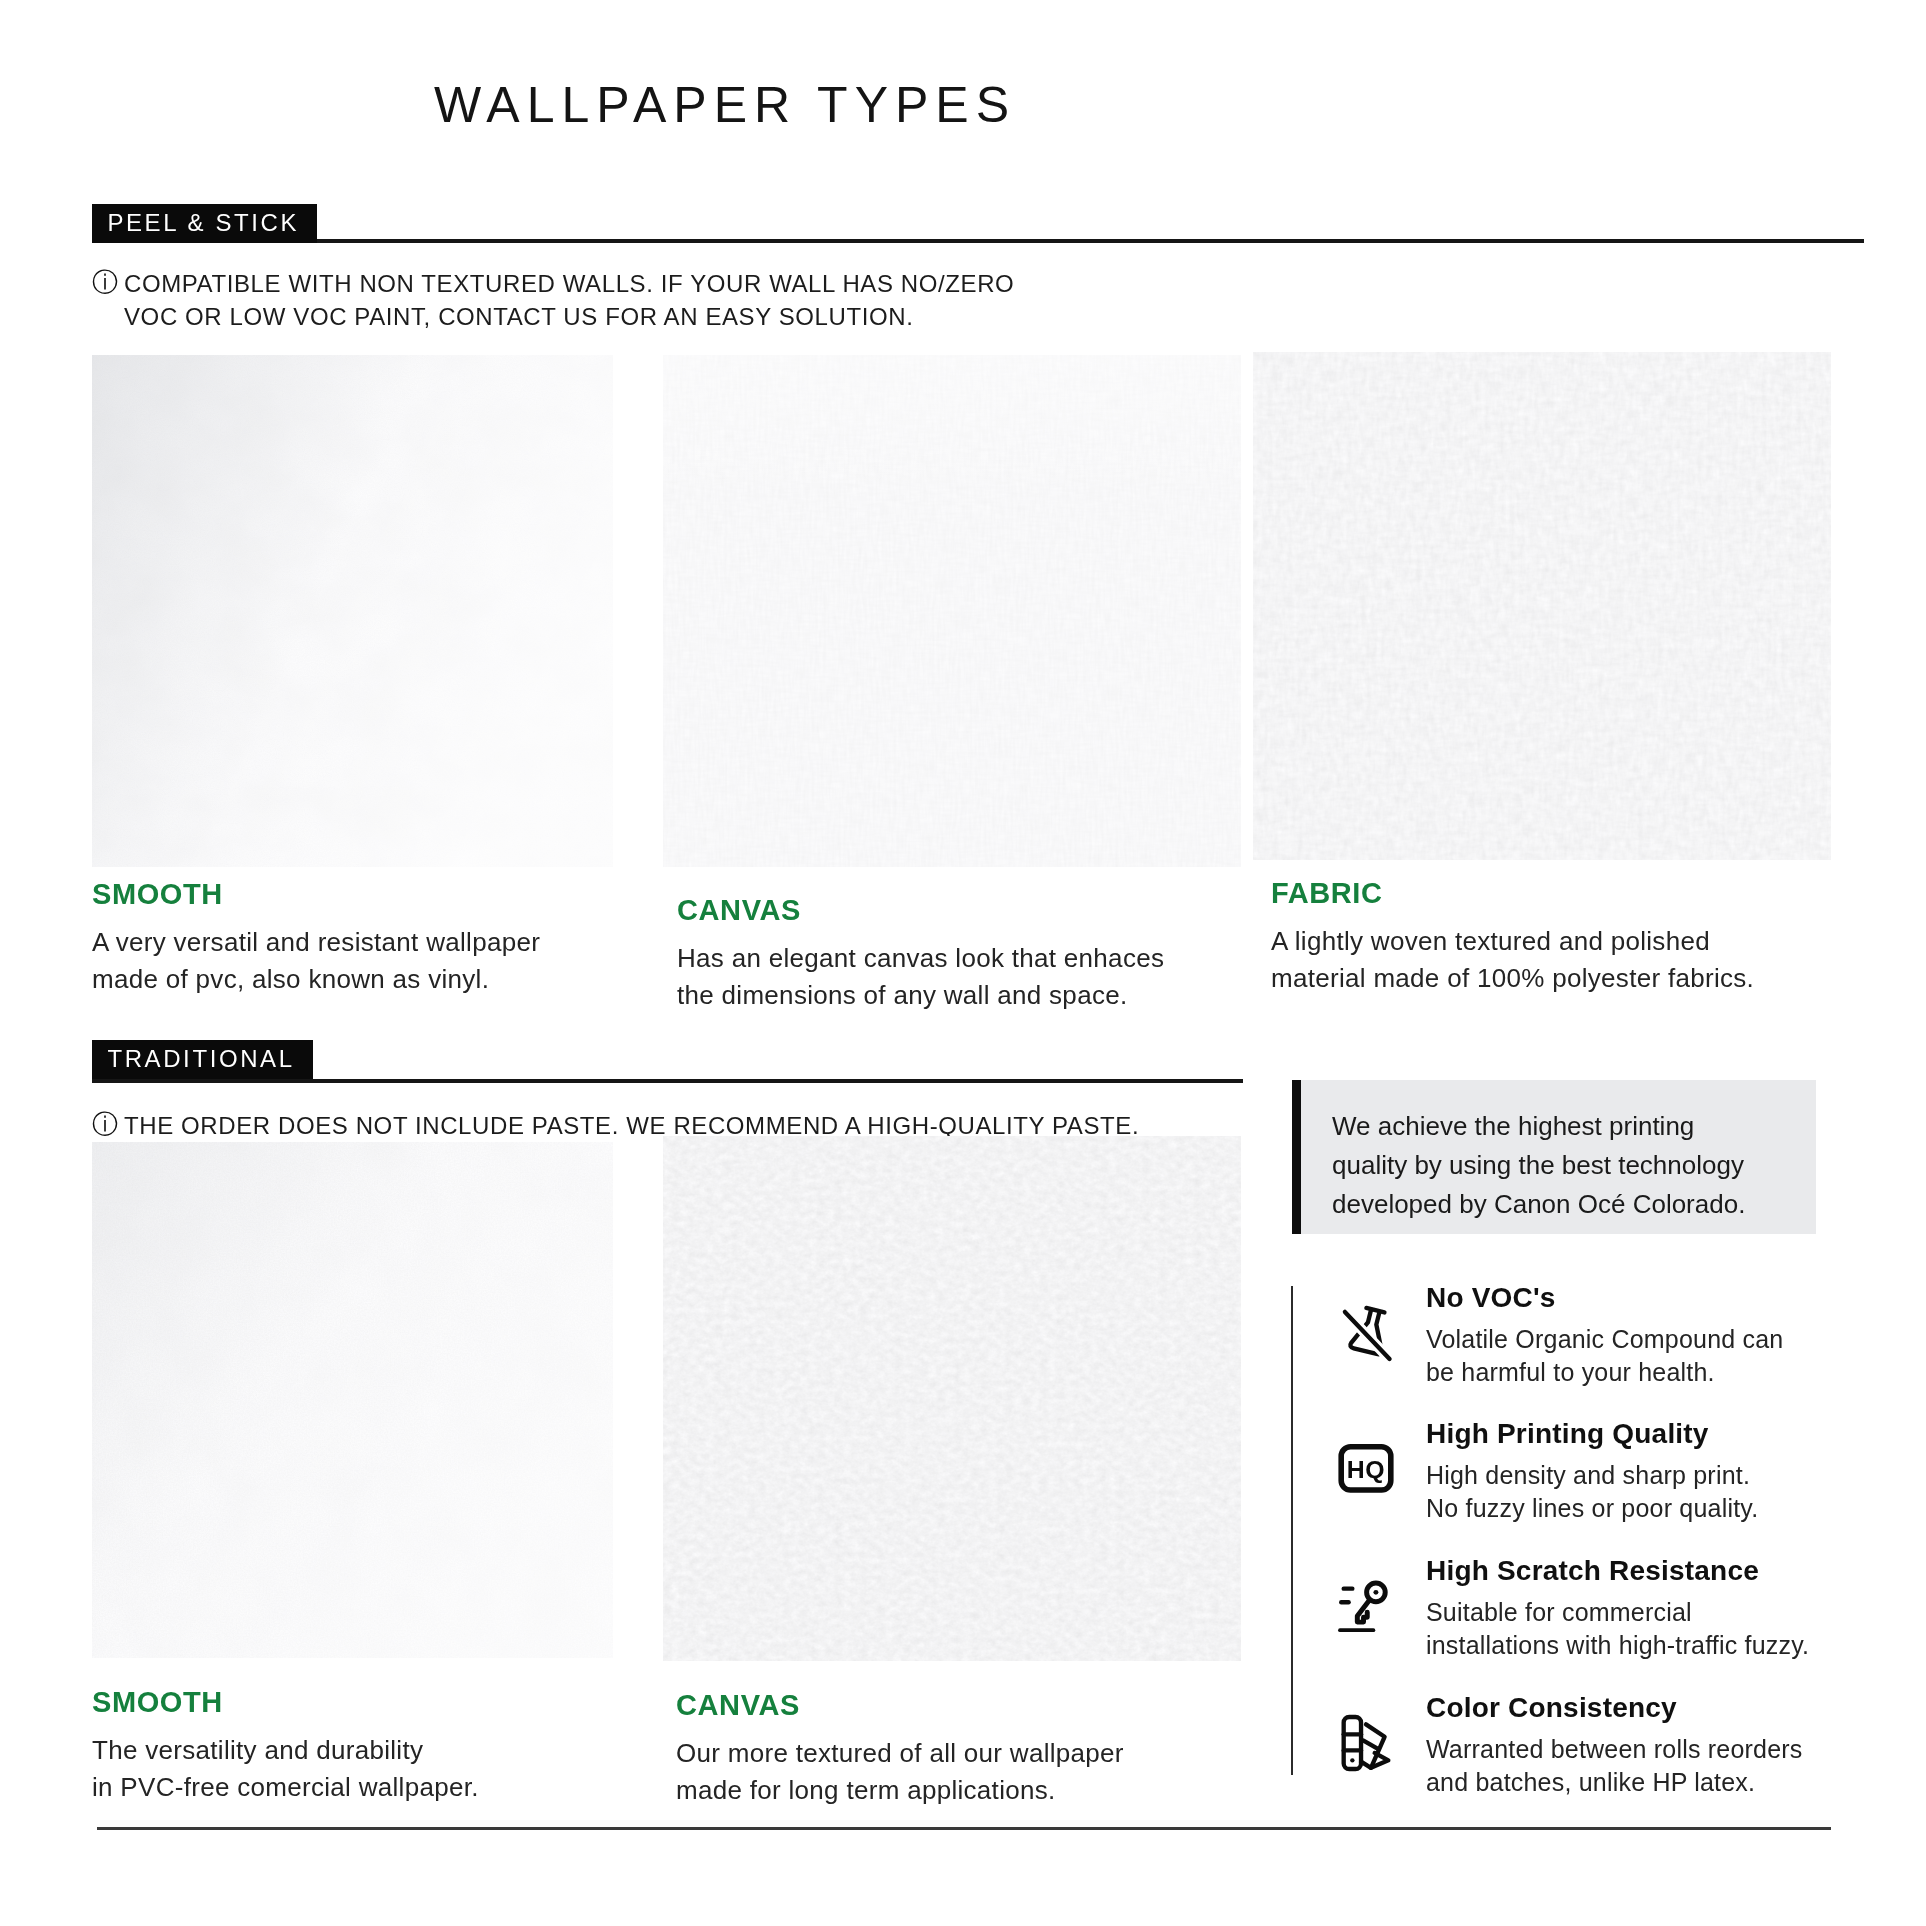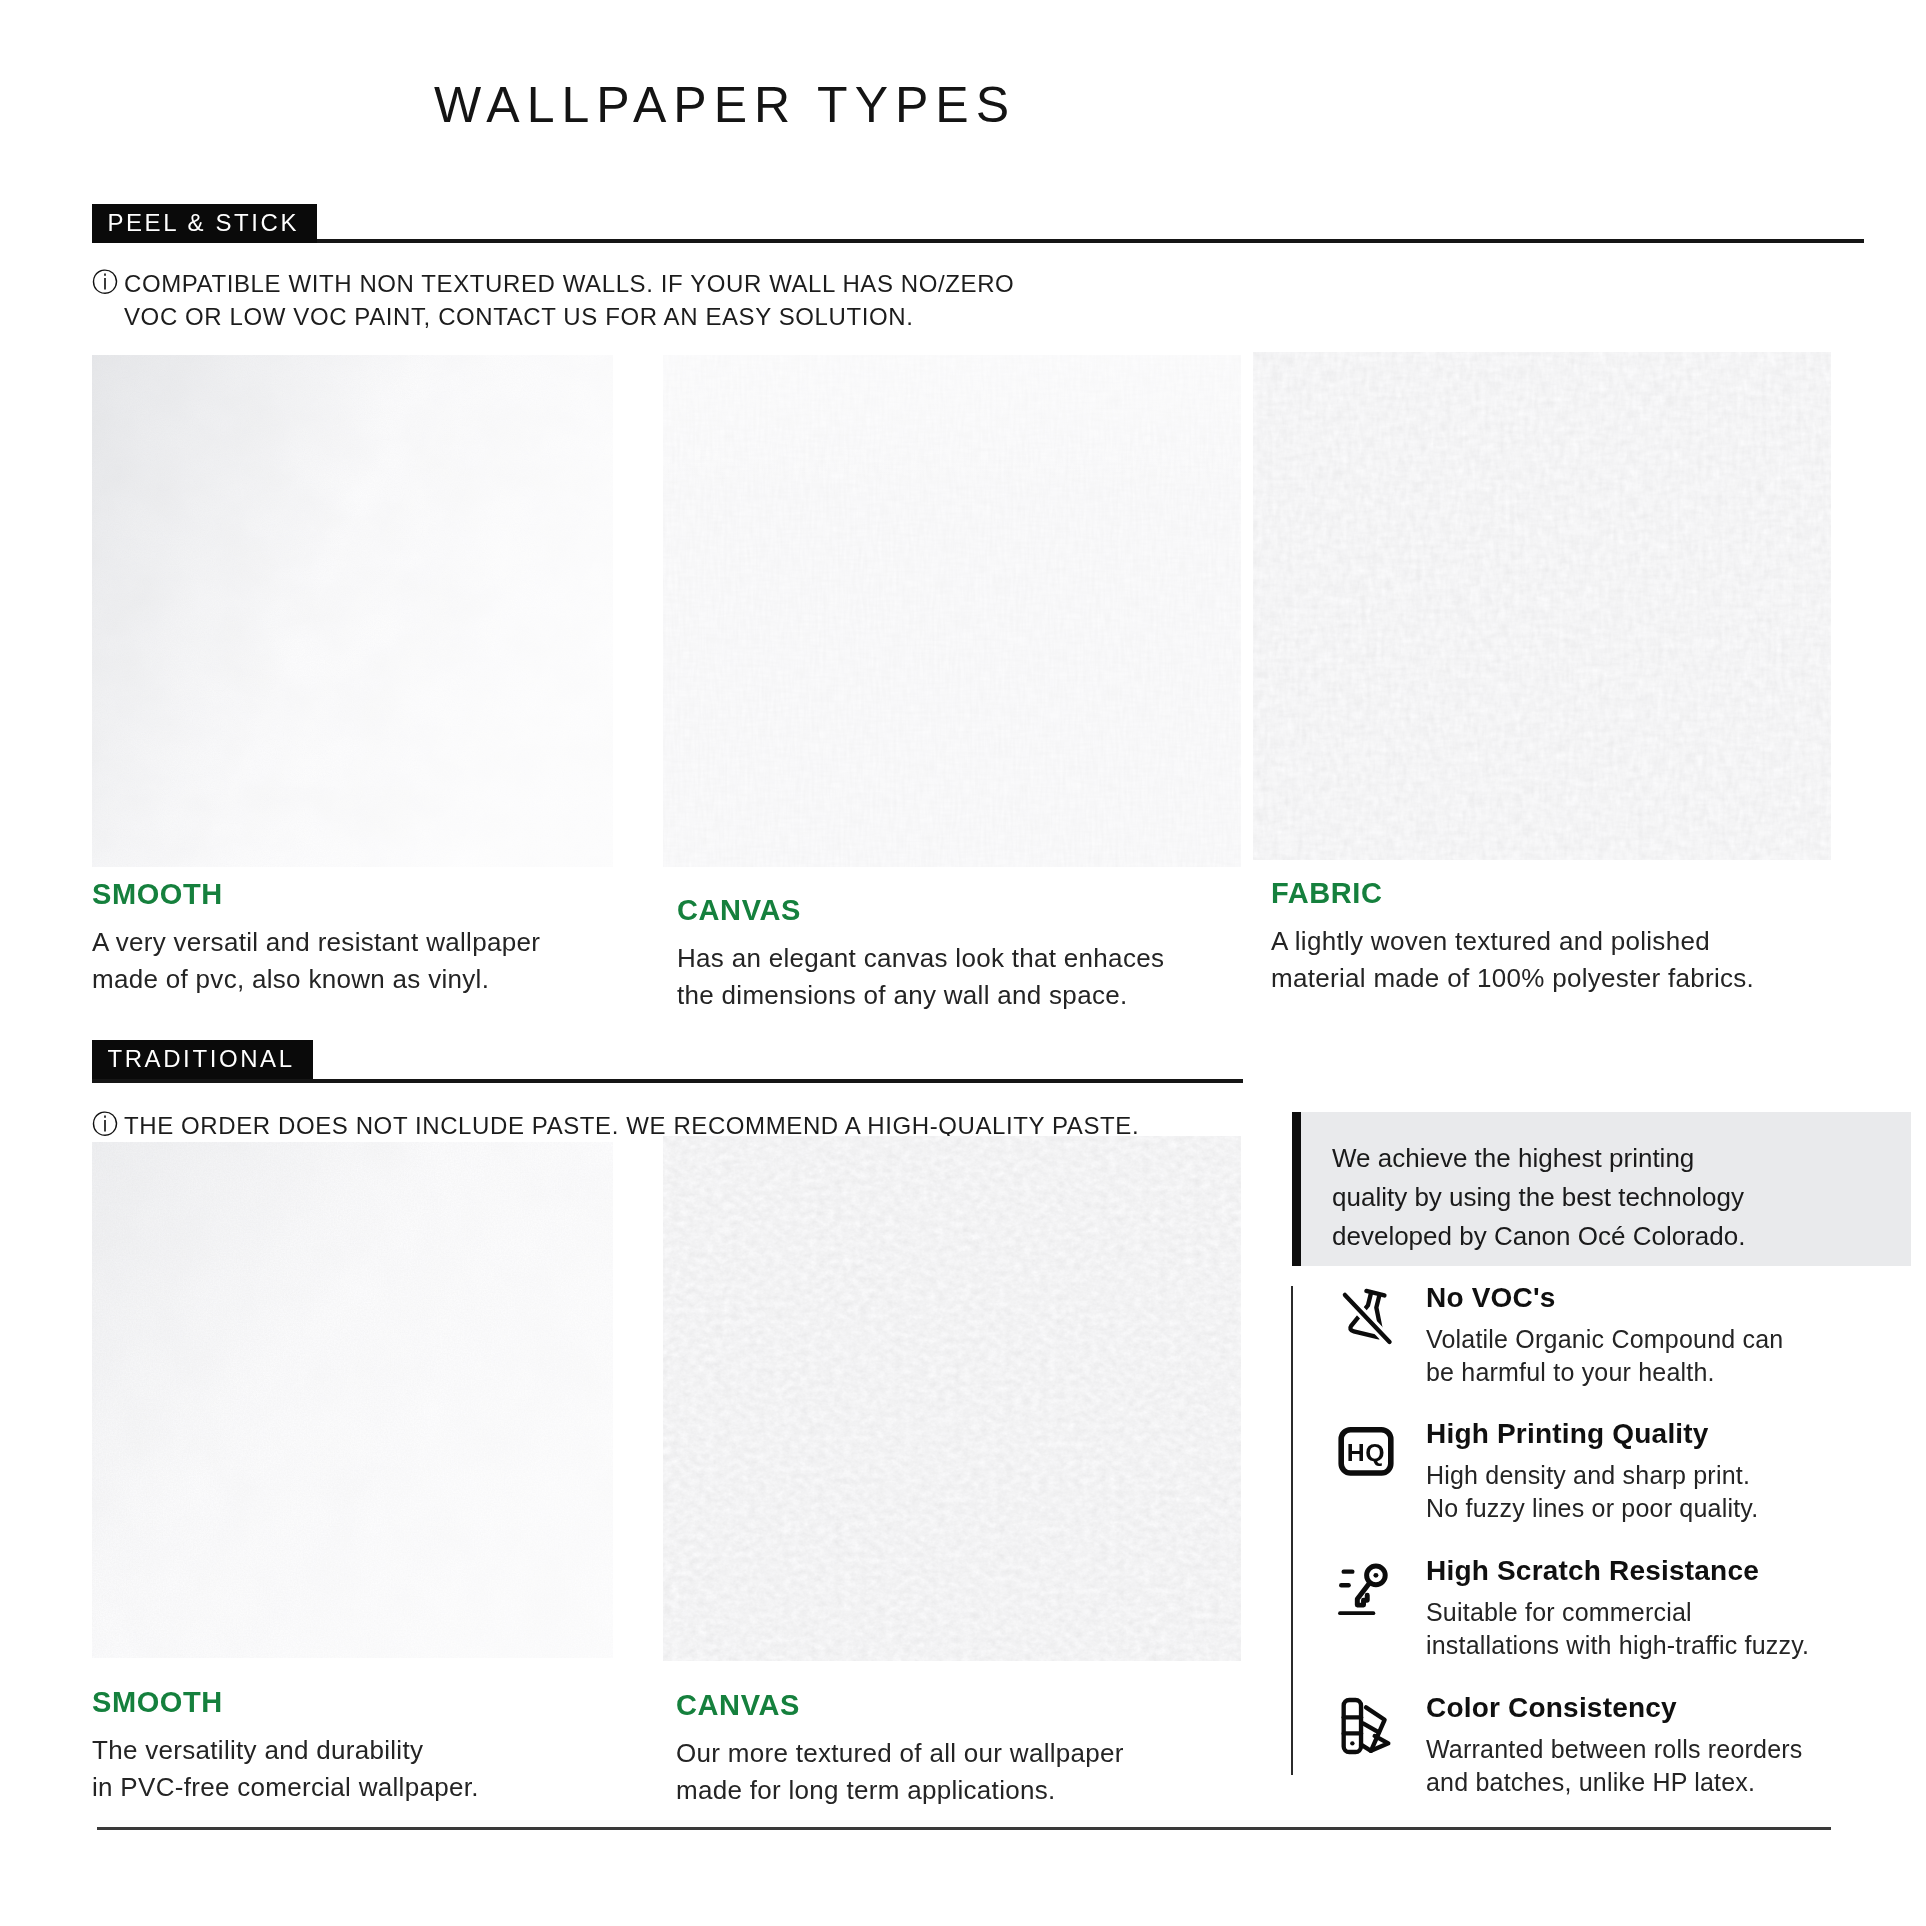--- a/index.html
+++ b/index.html
@@ -54,27 +54,27 @@
   .cap{position:absolute;}
   .cap h3{margin:0 0 13px 0;font-size:29px;font-weight:600;letter-spacing:0.6px;color:#15803d;}
   .cap p{margin:0;font-size:26px;line-height:37px;font-weight:300;color:#242424;letter-spacing:0.3px;}
   .cap.c1{left:92px;top:878px;}
   .cap.c2{left:677px;top:894px;}
   .cap.c3{left:1271px;top:877px;}
   .cap.c4{left:92px;top:1686px;}
   .cap.c5{left:676px;top:1689px;}
 
   
-  .panel{position:absolute;left:1292px;top:1112px;width:619px;height:154px;box-sizing:border-box;
+  .panel{position:absolute;left:1292px;top:1080px;width:524px;height:154px;box-sizing:border-box;
          background:#e9eaec;border-left:9px solid #0d0d0d;padding:27px 13px 0 31px;
          font-size:26px;line-height:39px;color:#1a1a1a;font-weight:400;}
   .vline{position:absolute;left:1291px;top:1286px;width:1.9px;height:489px;background:#2b2b2b;}
 
   .feature{position:absolute;left:1323px;width:539px;}
-  .feature .fi{position:absolute;left:11.6px;top:3px;width:62px;height:62px;}
+  .feature .fi{position:absolute;left:11.6px;top:20px;width:62px;height:62px;}
   .feature .fi svg{width:100%;height:100%;display:block;}
   .feature .ft{margin-left:103px;}
   .feature h4{margin:0 0 9px 0;font-size:28px;font-weight:700;color:#101010;letter-spacing:0.2px;}
   .feature p{margin:0;font-size:25px;line-height:33px;font-weight:300;color:#242424;letter-spacing:0.2px;}
   .feature.f1{top:1282px;}
   .feature.f2{top:1418px;}
   .feature.f3{top:1555px;}
   .feature.f4{top:1692px;}
 </style>
 </head>

